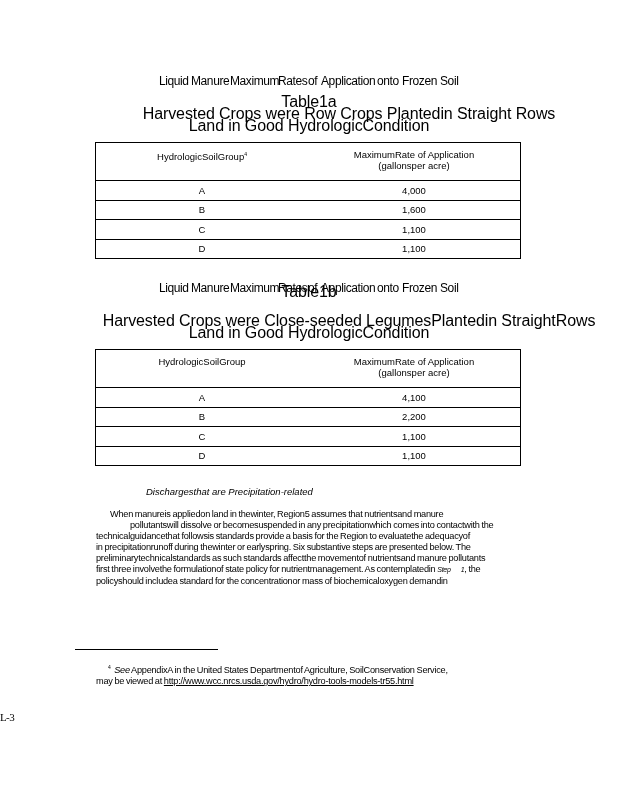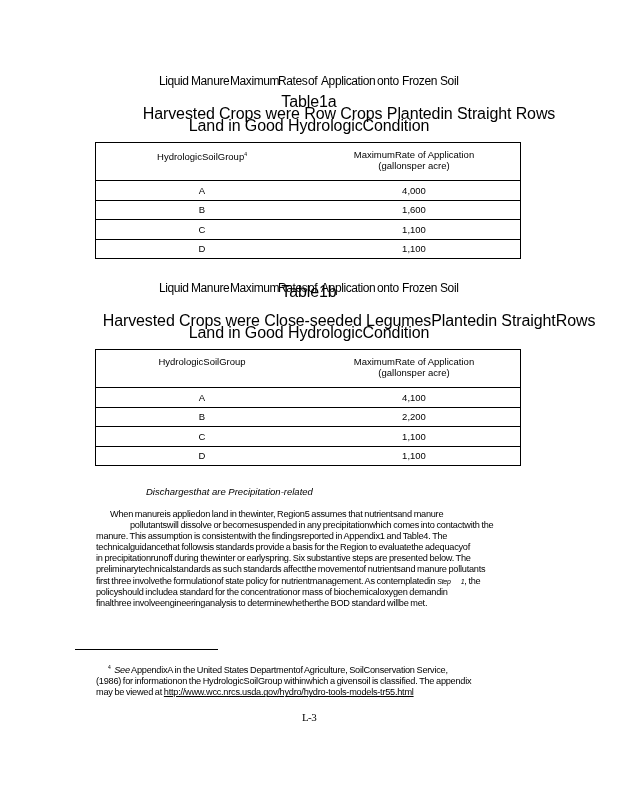--- a/index.html
+++ b/index.html
@@ -16,21 +16,21 @@
   .tbl sup { font-size: 5px; vertical-align: 4px; }
   .heading-italic { position: absolute; left: 109px; top: 486px; font-size: 9.5px; font-style: italic; margin-left: 37px; }
   .para { position: absolute; left: 96px; top: 509px; width: 424px; font-size: 9.2px; line-height: 11.1px; letter-spacing: -0.25px; word-spacing: -0.5px; }
   .para .line { display: block; white-space: nowrap; }
   .step-word { font-family: "Liberation Sans Narrow", "Liberation Sans", sans-serif; font-size: 7px; font-style: italic; }
   .fn-rule { position: absolute; left: 75px; top: 649px; width: 143px; height: 1px; background: #000; }
   .footnote { position: absolute; left: 96px; top: 662px; width: 430px; font-size: 9.2px; line-height: 11.2px; letter-spacing: -0.25px; word-spacing: -0.5px; }
   .footnote .line { display: block; white-space: nowrap; }
   .footnote sup { font-size: 5px; vertical-align: 4px; }
   .footnote a { color: #000; text-decoration: underline; }
-  .page-num { position: absolute; left: 0; width: 618px; top: 711px; text-align: center; font-family: "Liberation Serif", serif; font-size: 11px; letter-spacing: -0.6px; }
+  .page-num { position: absolute; left: 0; width: 618px; top: 711px; text-align: left; font-family: "Liberation Serif", serif; font-size: 11px; letter-spacing: -0.6px; }
 </style>
 </head>
 <body>
 
 <div class="caption-row" style="top:74px;">
   <span style="left:159px;">Liquid</span>
   <span style="left:191px;">Manure</span>
   <span style="left:230px;">Maximum</span>
   <span style="left:278px;">Rates</span>
   <span style="left:308px;">of</span>
@@ -108,30 +108,27 @@
         <td>1,100</td>
       </tr>
 </tbody>
   </table>
 
 <div class="heading-italic">Dischargesthat are Precipitation-related</div>
 
 <div class="para">
   <span class="line" style="padding-left:14px;">When manureis appliedon land in thewinter, Region5 assumes  that nutrientsand manure</span>
   <span class="line" style="margin-left:-1px;padding-left:35px;">pollutantswill dissolve or becomesuspended in any precipitationwhich comes into contactwith the</span>
-  <span class="line">manure. This assumption is consistentwith the  findingsreported in Appendix1 and Table4. The</span>
   <span class="line">technicalguidancethat followsis  standards provide a basis for the Region to evaluatethe adequacyof</span>
   <span class="line">in precipitationrunoff during thewinter or earlyspring.  Six substantive steps are presented below.  The</span>
   <span class="line">preliminarytechnicalstandards as such standards affectthe movementof nutrientsand manure pollutants</span>
   <span class="line"><span>first three involvethe formulationof state policy for nutrientmanagement. As contemplatedin </span><span class="step-word">Step</span><span style="display:inline-block;width:10px;"></span><span class="step-word">1</span><span>, the</span></span>
   <span class="line">policyshould includea standard for the concentrationor mass  of biochemicaloxygen demandin</span>
-  <span class="line">finalthree involveengineeringanalysis to determinewhetherthe BOD standard willbe met.</span>
 </div>
 
 <div class="fn-rule"></div>
 
 <div class="footnote">
   <span class="line" style="padding-left:12px;"><sup>4</sup>&nbsp;&nbsp;<span style="font-style:normal;"><i>See</i> AppendixA in the United States Departmentof Agriculture, SoilConservation Service,</span></span>
-  <span class="line">(1986) for informationon the HydrologicSoilGroup withinwhich a givensoil is classified. The appendix</span>
   <span class="line"><span>may be viewed at </span><a>http://www.wcc.nrcs.usda.gov/hydro/hydro-tools-models-tr55.html</a></span>
 </div>
 
 <div class="page-num">L-3</div>
 
 </body></html>

